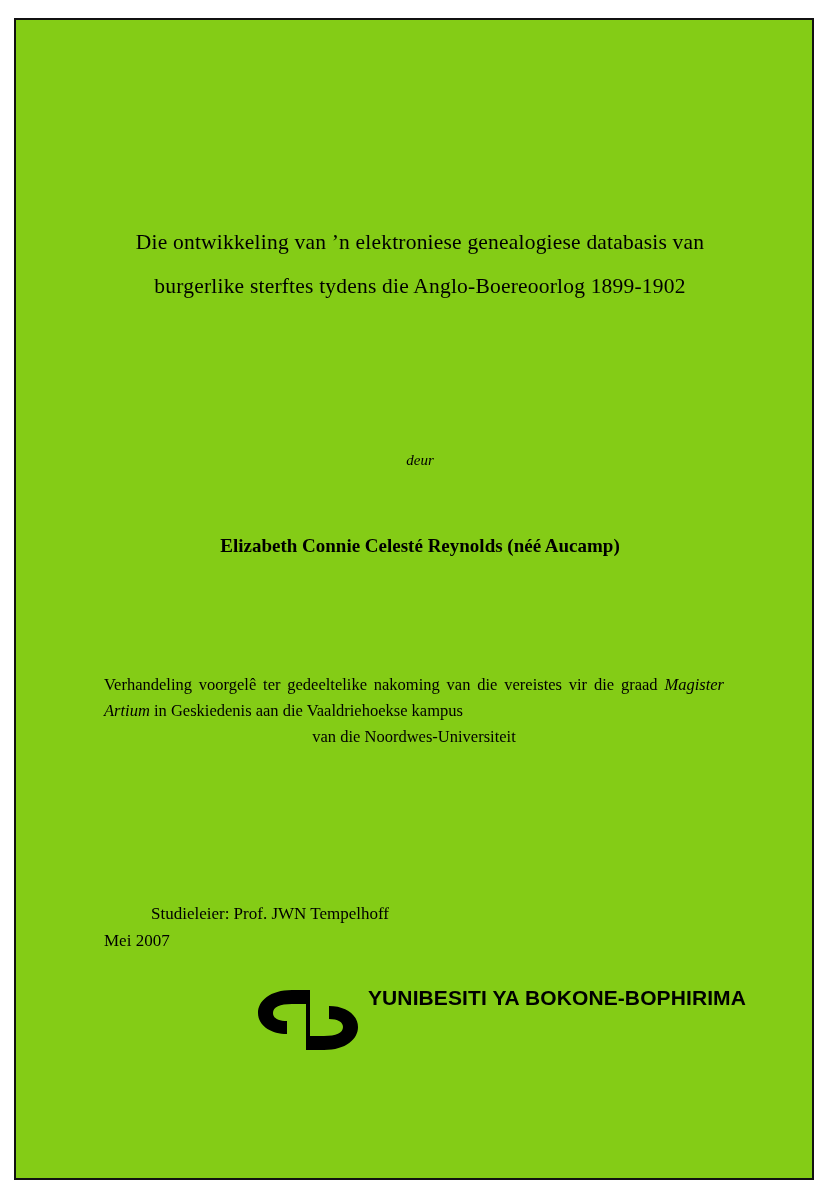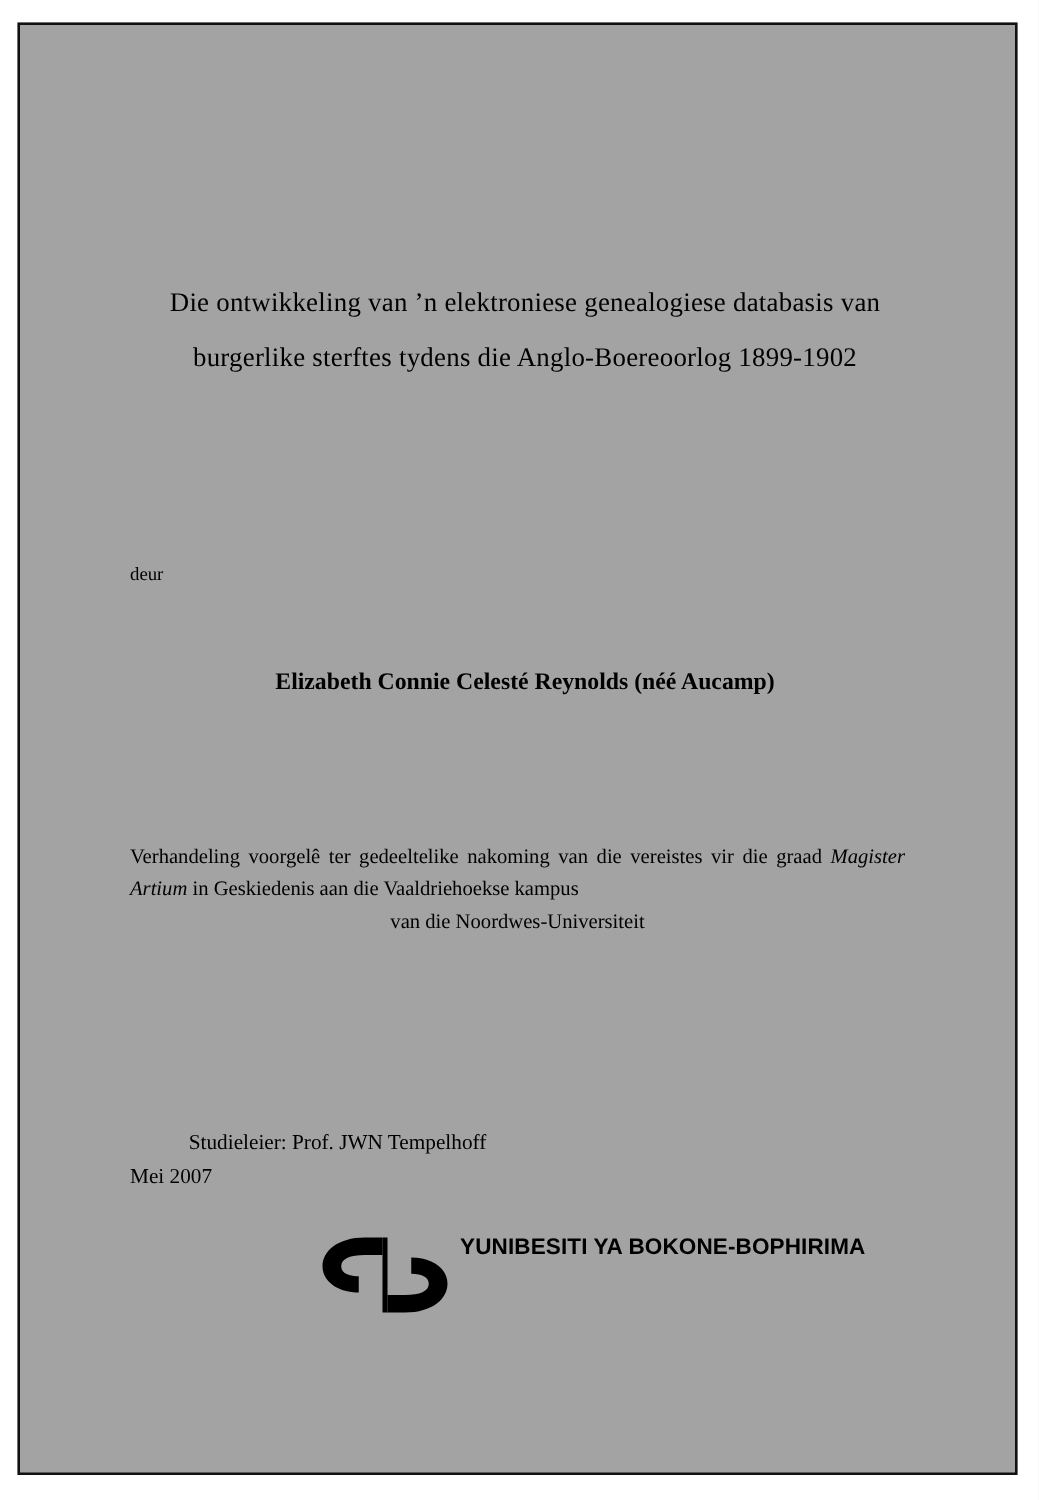--- a/index.html
+++ b/index.html
@@ -14,21 +14,21 @@
     color: #000000;
     overflow: hidden;
   }
   .page {
     position: absolute;
     left: 14px;
     top: 18px;
     width: 800px;
     height: 1162px;
     border: 2px solid #111111;
-    background: #a3a3a3;
+    background: #84cc16;
     box-sizing: border-box;
   }
   .inner {
     position: absolute;
     left: 88px;
     top: 0;
     width: 632px;
     height: 100%;
   }
   .title {
@@ -43,21 +43,23 @@
   }
   .title .line {
     display: block;
     white-space: nowrap;
   }
   .byword {
     position: absolute;
     top: 432px;
     left: 0;
     width: 632px;
+    text-align: center;
     font-size: 15px;
+    font-style: italic;
   }
   .author {
     position: absolute;
     top: 515px;
     left: 0;
     width: 632px;
     text-align: center;
     font-size: 19px;
     font-weight: bold;
   }
@@ -103,21 +105,21 @@
     left: 0;
     top: 6px;
     width: 108px;
     height: 68px;
   }
   .logo-text {
     position: absolute;
     left: 114px;
     top: 8px;
     font-family: "Liberation Sans", sans-serif;
-    font-size: 18px;
+    font-size: 21px;
     font-weight: bold;
     line-height: 19.5px;
     letter-spacing: 0.1px;
     white-space: nowrap;
   }
 </style>
 </head>
 <body>
 
 <div class="page">

